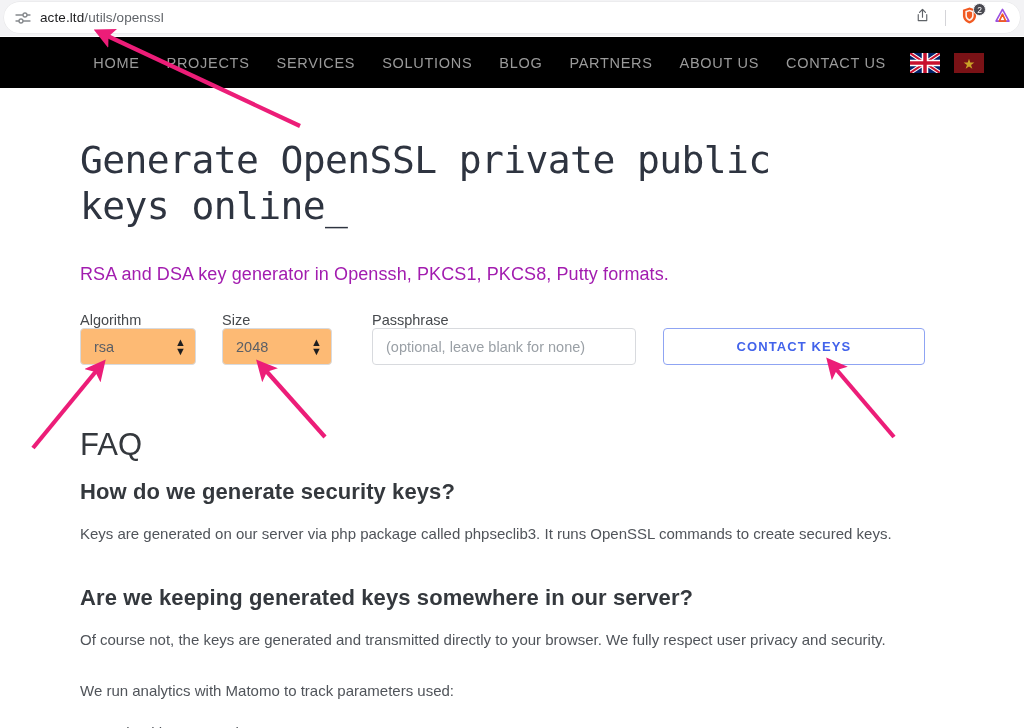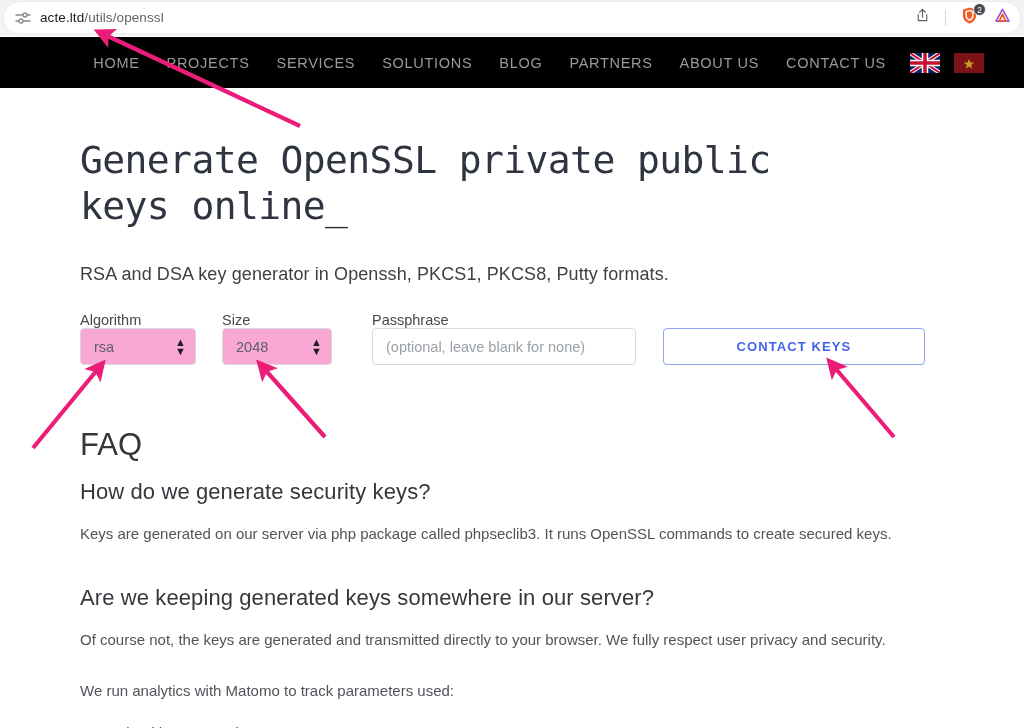--- a/index.html
+++ b/index.html
@@ -125,21 +125,21 @@
     line-height: 46px;
     font-weight: 400;
     color: #2e3440;
     letter-spacing: -0.6px;
     margin-top: 40px;
     max-width: 790px;
   }
 
   p.lede {
     font-size: 18px;
-    color: #404040;
+    color: #a21caf;
     margin-top: 35px;
     letter-spacing: .1px;
   }
 
   
   #key-form {
     display: flex;
     align-items: flex-end;
     margin-top: 27px;
     gap: 0;
@@ -148,21 +148,21 @@
   .field-label {
     font-size: 14.5px;
     color: #46494d;
   }
   .sel {
     -webkit-appearance: none;
     appearance: none;
     height: 37px;
     border: 1px solid #d8dade;
     border-radius: 4px;
-    background: #f9a8d4;
+    background: #fdba74;
     font-size: 14.5px;
     color: #5b5f66;
     padding: 0 28px 0 13px;
     font-family: "Liberation Sans", sans-serif;
   }
   .sel-wrap { position: relative; }
   .sel-arrows {
     position: absolute;
     right: 10px; top: 50%;
     transform: translateY(-50%);
@@ -204,21 +204,21 @@
   
   h2#faq-title {
     font-size: 31px;
     font-weight: 400;
     color: #34383d;
     margin-top: 62px;
     letter-spacing: .1px;
   }
   h3.faq-q {
     font-size: 22px;
-    font-weight: 400;
+    font-weight: 700;
     color: #34383d;
     margin-top: 16px;
     letter-spacing: .1px;
   }
   h3.faq-q.second { margin-top: 37px; }
   p.faq-a {
     font-size: 15px;
     line-height: 28px;
     color: #50545a;
     margin-top: 15px;

